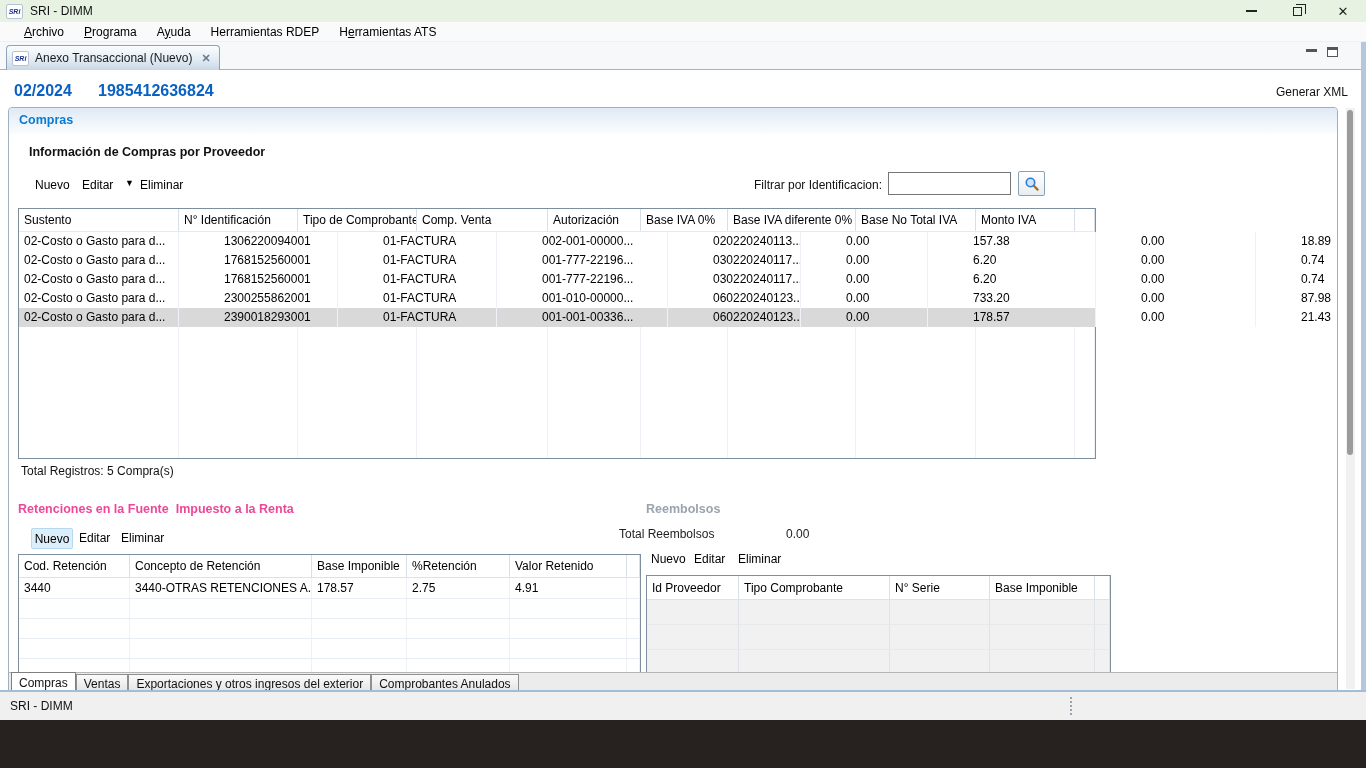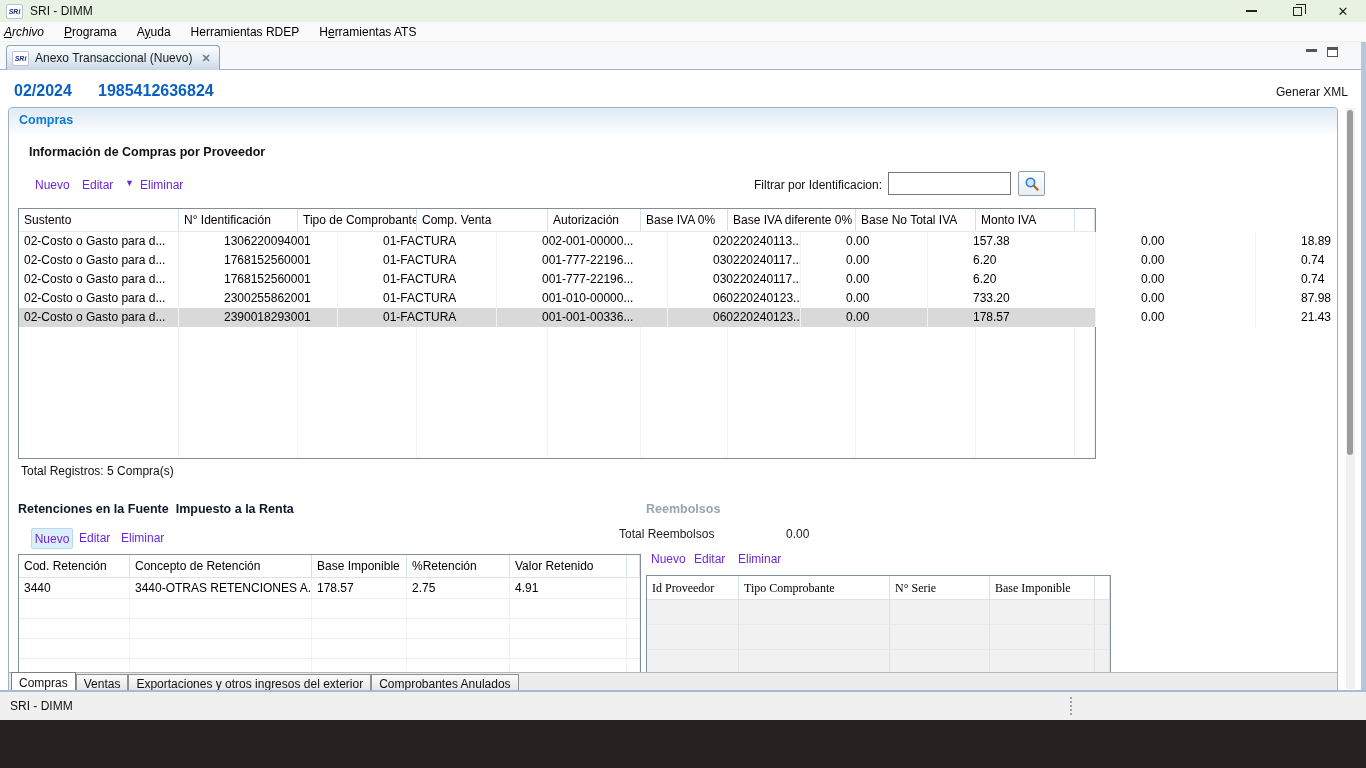--- a/index.html
+++ b/index.html
@@ -14,21 +14,21 @@
   .winctrls { position:absolute; right:0; top:0; height:22px; display:flex; }
   .winbtn { width:46px; height:22px; display:flex; align-items:center; justify-content:center; color:#222; }
   .min-glyph { width:11px; height:1.5px; background:#222; }
   .restore-glyph { width:9px; height:9px; border:1.2px solid #222; position:relative; background:#e7f2e2;}
   .restore-glyph:before { content:""; position:absolute; left:2px; top:-4px; width:9px; height:9px; border:1.2px solid #222; border-left:none; border-bottom:none; }
   .close-glyph { font-size:13px; line-height:13px; }
 
   
   #menubar { position:absolute; left:0; top:22px; width:1366px; height:20px; background:#fafafa; display:flex; align-items:center; border-bottom:1px solid #f0f0f0;}
   .menu-item { padding:0 10px; height:20px; line-height:20px; color:#000; }
-  .menu-item:first-child { padding-left:4px;font-style:italic; }
+  .menu-item:first-child { padding-left:24px; }
 
   
   #tabbar { position:absolute; left:0; top:42px; width:1366px; height:28px; background:#f6f8fa; border-bottom:1px solid #9fb4c8; }
   #editor-tab { position:absolute; left:6px; top:3px; height:25px; min-width:200px; border:1px solid #8fa3b8; border-bottom:none; border-radius:4px 4px 0 0; background:linear-gradient(#fbfdfe, #e3ecf4 55%, #c9d7e4); display:flex; align-items:center; padding:0 8px 0 5px; }
   #editor-tab .srilogo { width:17px; height:15px; font-size:7px; margin-right:6px; }
   #tab-label { color:#1a1a1a; }
   .tab-close { margin-left:9px; color:#6b7c90; font-weight:bold; font-size:11px; }
   .viewbtns { position:absolute; right:28px; top:5px; display:flex; gap:10px; }
   .viewbtn-min { width:11px; height:3px; background:#555; margin-top:2px; }
   .viewbtn-max { width:11px; height:10px; border:1.5px solid #555; border-top:3px solid #555; background:#fff; }
@@ -37,21 +37,21 @@
   #docheader { position:absolute; left:0; top:70px; width:1360px; height:37px; background:#fff; }
   .hblue { position:absolute; top:12px; font-size:16px; font-weight:bold; color:#0b61c2; white-space:nowrap; }
   #generar-xml { position:absolute; right:12px; top:15px; font-size:12px; color:#111; }
 
   
   #panel { position:absolute; left:8px; top:107px; width:1330px; height:585px; background:#fff; border:1px solid #9fb1c1; border-radius:4px 4px 0 0; }
   #panel-head { position:absolute; left:0; top:0; width:100%; height:26px; background:linear-gradient(#dfeaf5,#fbfdff); border-radius:4px 4px 0 0; }
   #panel-title { position:absolute; left:10px; top:5px; font-weight:bold; font-size:12.5px; color:#0a7ad2; }
   #info-title { position:absolute; left:20px; top:37px; font-weight:bold; font-size:12.5px; color:#111; }
 
-  .tool { position:absolute; color:#6d28d9; font-size:12px; }
+  .tool { position:absolute; color:#000000; font-size:12px; }
   .chip { background:#ddeefb; border:1px solid #b5d9f0; border-radius:2px; text-align:center; }
 
   
   #filter-label { position:absolute; left:745px; top:70px; color:#111; }
   #filter-input { position:absolute; left:879px; top:64px; width:123px; height:23px; border:1px solid #767676; font-size:12px; padding:0 4px; }
   #filter-btn { position:absolute; left:1009px; top:63px; width:27px; height:25px; border:1px solid #8aa0b4; border-radius:2px; background:linear-gradient(#ffffff,#e9edf1); display:flex; align-items:center; justify-content:center; }
 
   
   .grid-row { display:grid; }
   .tc { padding-left:5px; white-space:nowrap; overflow:hidden; border-right:1px solid #eef2f7; }
@@ -60,34 +60,34 @@
   #compras-table { position:absolute; left:9px; top:100px; width:1078px; height:251px; border:1px solid #7f8e9c; background:#fff; }
   #compras-table .grid-row { grid-template-columns:160px 119px 119px 131px 93px 87px 128px 120px 99px minmax(0,1fr); }
   #compras-table .thead { height:23px; line-height:23px; border-bottom:1px solid #e4e9ef; }
   #compras-table .drow { height:19px; line-height:19px;gap:40px; }
   #compras-table .drow.sel { background:#d9d9d9; }
   #compras-table .drow.sel .tc:last-child { background:#fff; }
   #compras-table .fillrow { height:131px; }
 
   #total-registros { position:absolute; left:12px; top:356px; color:#111; }
 
-  #ret-title { position:absolute; left:9px; top:394px; font-weight:bold; font-size:12.5px; color:#0f172a; white-space:pre; }
+  #ret-title { position:absolute; left:9px; top:394px; font-weight:bold; font-size:12.5px; color:#ec4899; white-space:pre; }
   #ret-table { position:absolute; left:9px; top:446px; width:623px; height:119px; border:1px solid #7f8e9c; border-bottom:none; background:#fff; overflow:hidden; }
   #ret-table .grid-row { grid-template-columns:111px 182px 95px 103px 117px minmax(0,1fr); }
   #ret-table .thead { height:23px; line-height:23px; border-bottom:1px solid #dbe3ea; }
   #ret-table .drow { height:21px; line-height:21px; border-bottom:1px solid #e8eef4; }
   #ret-table .erow { height:20px; border-bottom:1px solid #e8eef4; }
 
   .disabled-title { color:#9aa4ae; }
   #reemb-title { position:absolute; left:637px; top:394px; font-weight:bold; font-size:12.5px; }
   #reemb-total-label { position:absolute; left:610px; top:419px; color:#222; }
   #reemb-total-value { position:absolute; left:777px; top:419px; color:#222; }
   #reemb-table { position:absolute; left:637px; top:467px; width:465px; height:98px; border:1px solid #7f8e9c; border-bottom:none; background:#fff; overflow:hidden; }
   #reemb-table .grid-row { grid-template-columns:92px 151px 100px 105px minmax(0,1fr); }
-  #reemb-table .thead { height:24px; line-height:24px; border-bottom:1px solid #dbe3ea;font-family:Liberation Serif, serif; }
+  #reemb-table .thead { height:24px; line-height:24px; border-bottom:1px solid #dbe3ea; }
   #reemb-table .erow { height:25px; background:#f1f1f2; border-bottom:1px solid #e7eaed; }
   #reemb-table .erow .tc { border-right:1px solid #dfe3e7; height:100%; }
 
   
   #bottom-tabs { position:absolute; left:0; top:564px; width:1328px; height:21px; background:#ececec; border-top:1px solid #b5b5b5; display:flex; align-items:flex-end; padding-left:2px; }
   .btab { border:1px solid #8f8f8f; border-bottom:none; background:linear-gradient(#fbfbfb,#e2e2e2); padding:0 7px; height:19px; line-height:18px; color:#111; margin-right:0; }
   .btab.active { background:#fff; height:21px; line-height:20px; border-color:#7f7f7f; }
 
   
   #v-scroll-track { position:absolute; left:1346px; top:108px; width:9px; height:581px; background:#f1f1f1; }

